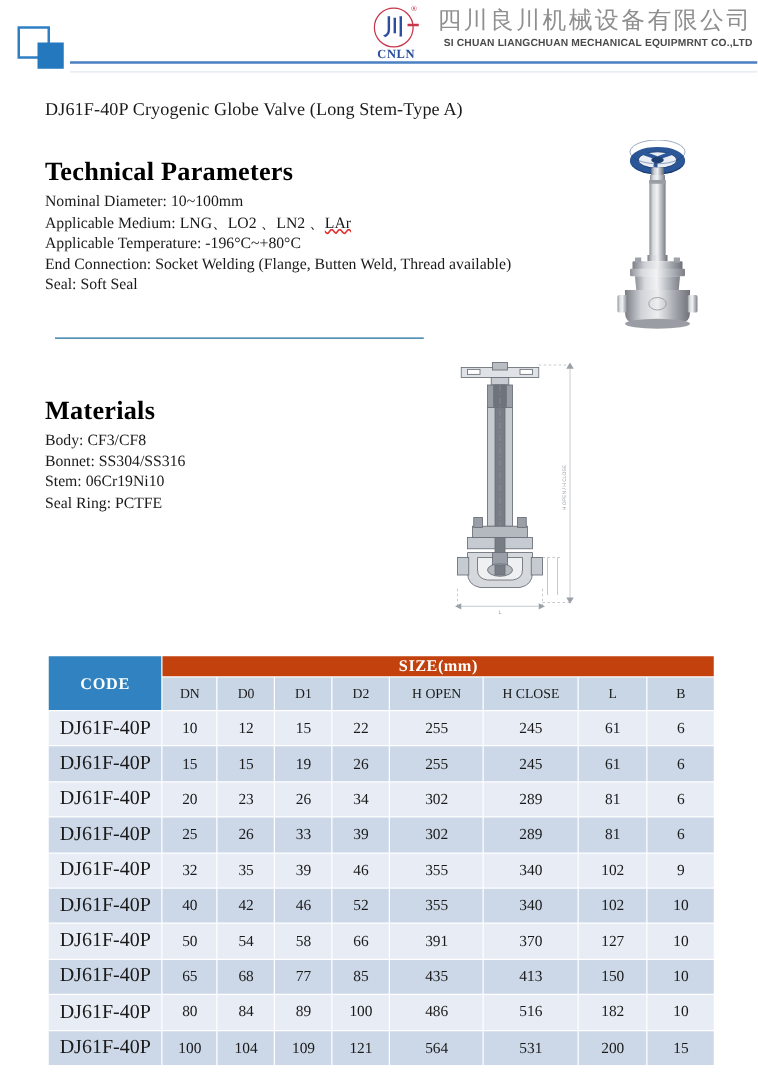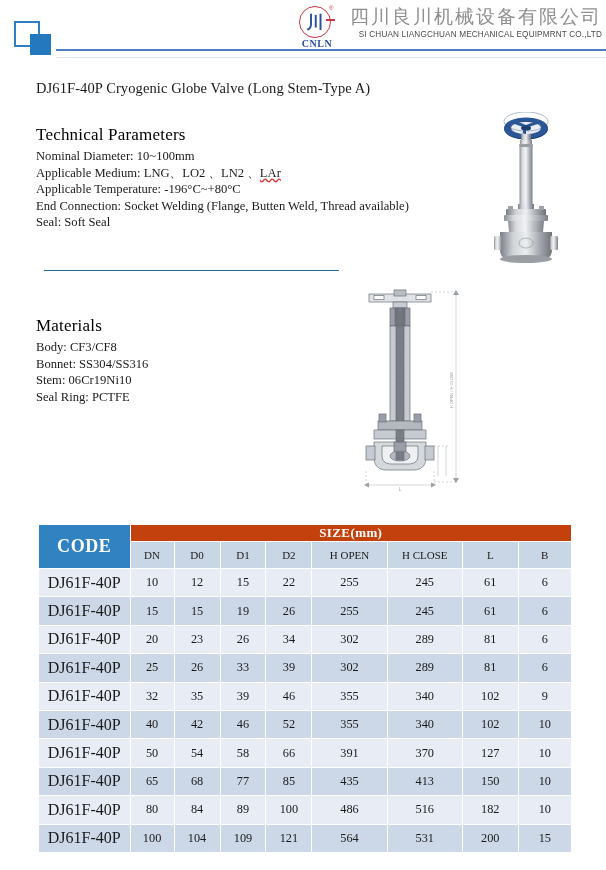--- a/index.html
+++ b/index.html
@@ -51,21 +51,21 @@
     font-family: "DejaVu Sans", sans-serif;
     font-size: 19px;
     color: #8f8f8f;
     letter-spacing: 2px;
     line-height: 24px;
     white-space: nowrap;
   }
   .brand-en {
     font-family: "Liberation Sans", sans-serif;
     font-size: 8.2px;
-    font-weight: normal;
+    font-weight: bold;
     color: #4a4a4a;
     letter-spacing: 0.15px;
     line-height: 12px;
     white-space: nowrap;
     margin-top: 1px;
     text-align: right;
   }
 
   .emblem {
     position: absolute;
@@ -146,22 +146,22 @@
 
   
   .section {
     position: absolute;
     left: 36px;
   }
   .sec-tech { top: 125px; width: 450px; }
   .sec-mat  { top: 316px; width: 300px; }
 
   .sec-heading {
-    font-size: 17px;
-    font-weight: normal;
+    font-size: 21px;
+    font-weight: bold;
     color: #000;
     margin-bottom: 3px;
     letter-spacing: 0.2px;
   }
   .sec-line {
     font-size: 12.6px;
     color: #1a1a1a;
     line-height: 16.6px;
     white-space: nowrap;
   }
@@ -218,21 +218,21 @@
     background: #c2410c;
     color: #ffffff;
     font-weight: bold;
     font-size: 13px;
     letter-spacing: 0.4px;
   }
   th.hdr-code {
     background: #3083c0;
     color: #ffffff;
     font-weight: bold;
-    font-size: 18px;
+    font-size: 13px;
     letter-spacing: 0.6px;
     width: 92px;
   }
   th.hdr-sub {
     background: #c9d6e5;
     color: #1a1a1a;
     font-size: 11px;
     height: 26px;
   }
   .spec-table td {

